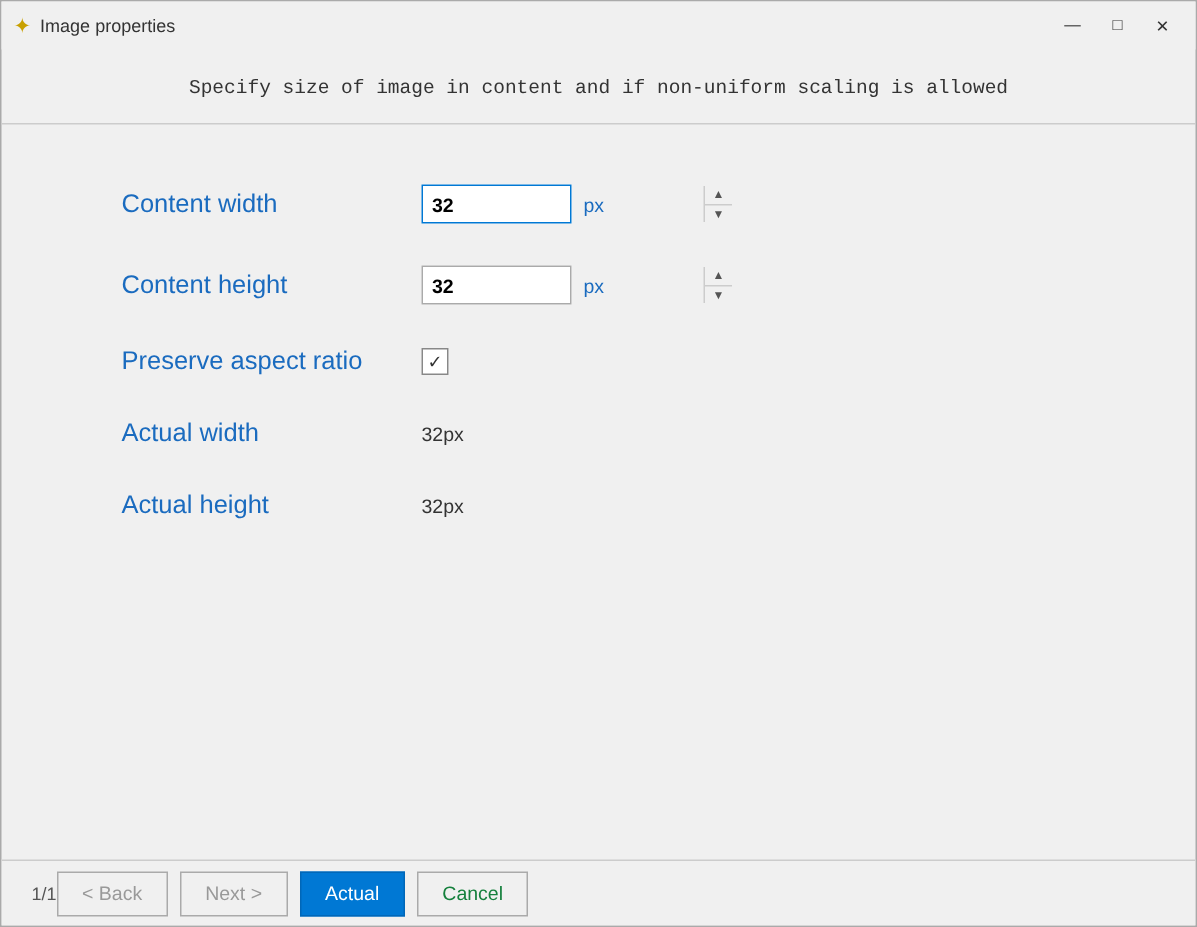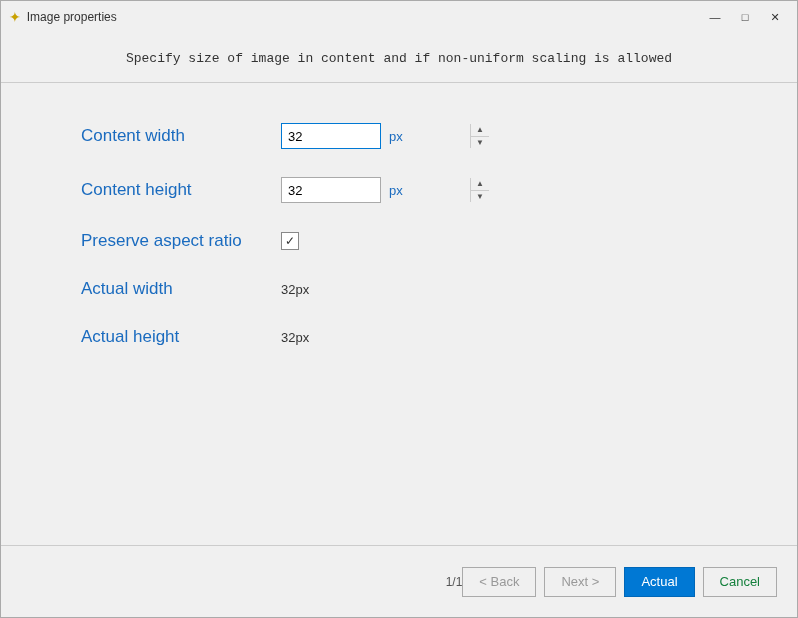--- a/index.html
+++ b/index.html
@@ -131,20 +131,21 @@
     }
 
     .spinbox input {
       border: none;
       outline: none;
       flex: 1;
       padding: 2px 6px;
       font-size: 13px;
       height: 100%;
       background: transparent;
+      font-weight: bold;
     }
 
     .spinbox-buttons {
       display: flex;
       flex-direction: column;
       height: 100%;
       border-left: 1px solid #ccc;
     }
 
     .spinbox-btn {
@@ -193,25 +194,25 @@
       color: #333;
     }
 
     .static-value {
       font-size: 13px;
       color: #333;
     }
 
     
     .footer {
-      height: 72px;
+      height: 44px;
       border-top: 1px solid #ccc;
       display: flex;
       align-items: center;
-      justify-content: flex-end;
+      justify-content: flex-start;
       padding: 0 20px;
       flex-shrink: 0;
       background: #f0f0f0;
     }
 
     .page-indicator {
       font-size: 12px;
       color: #555;
     }
 

